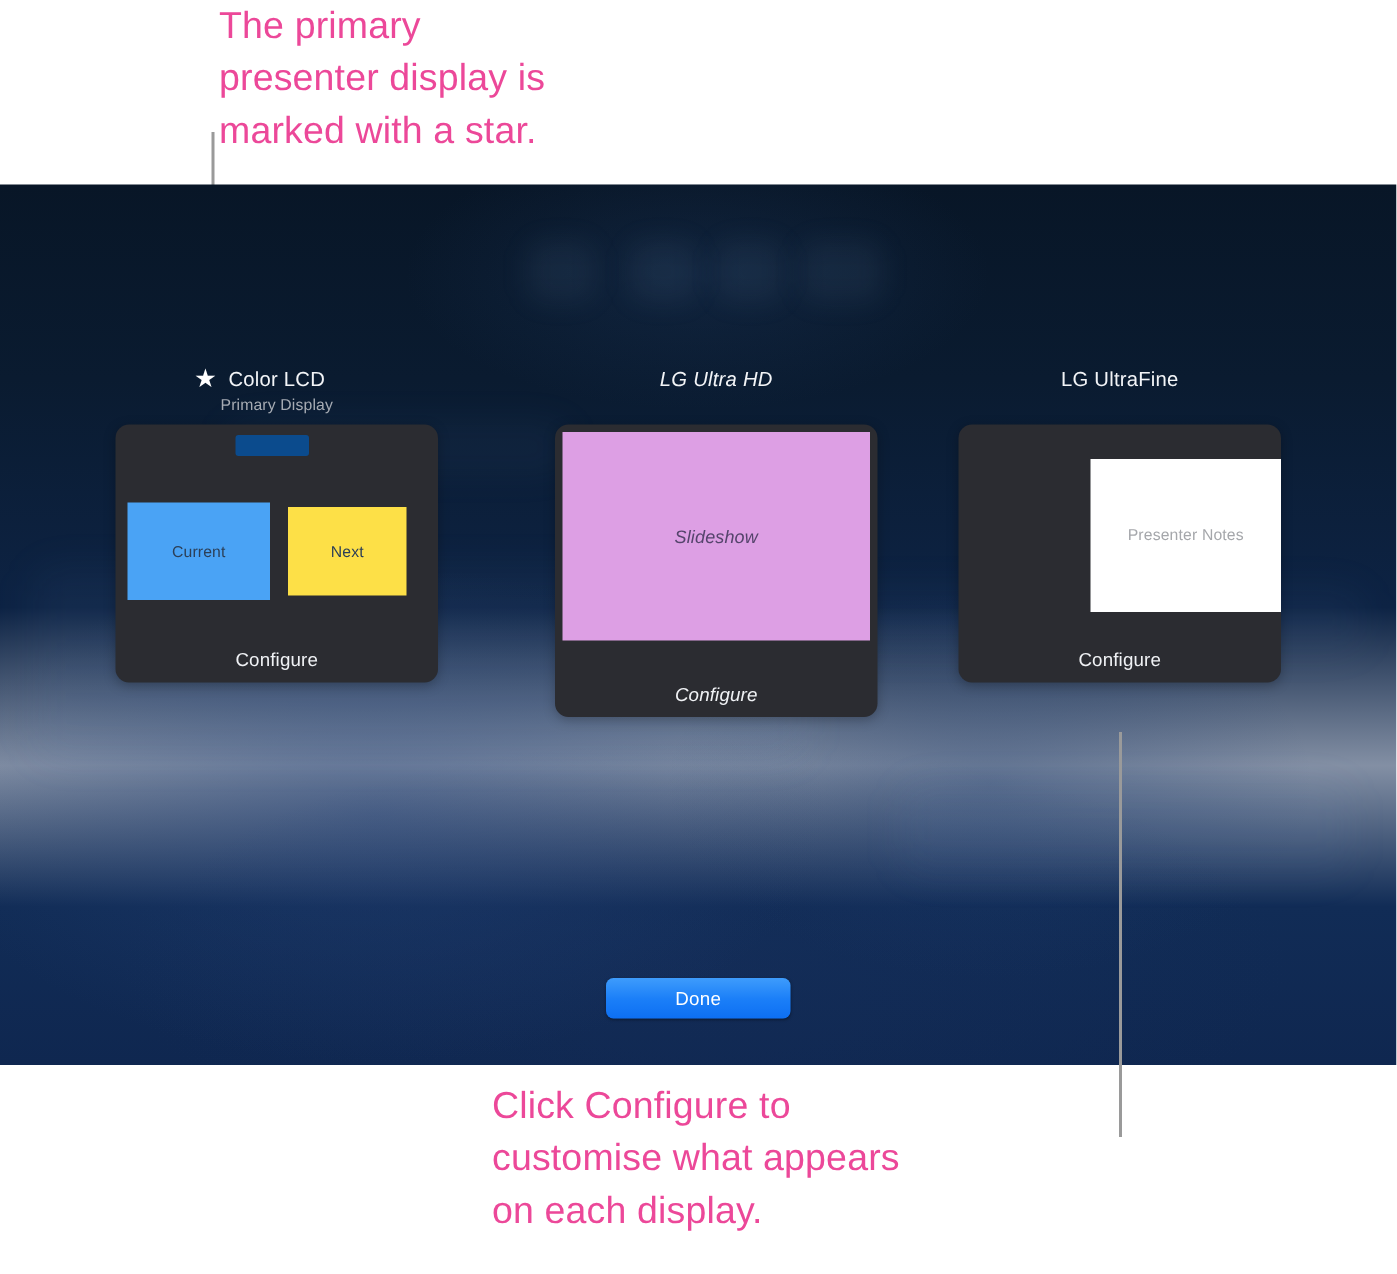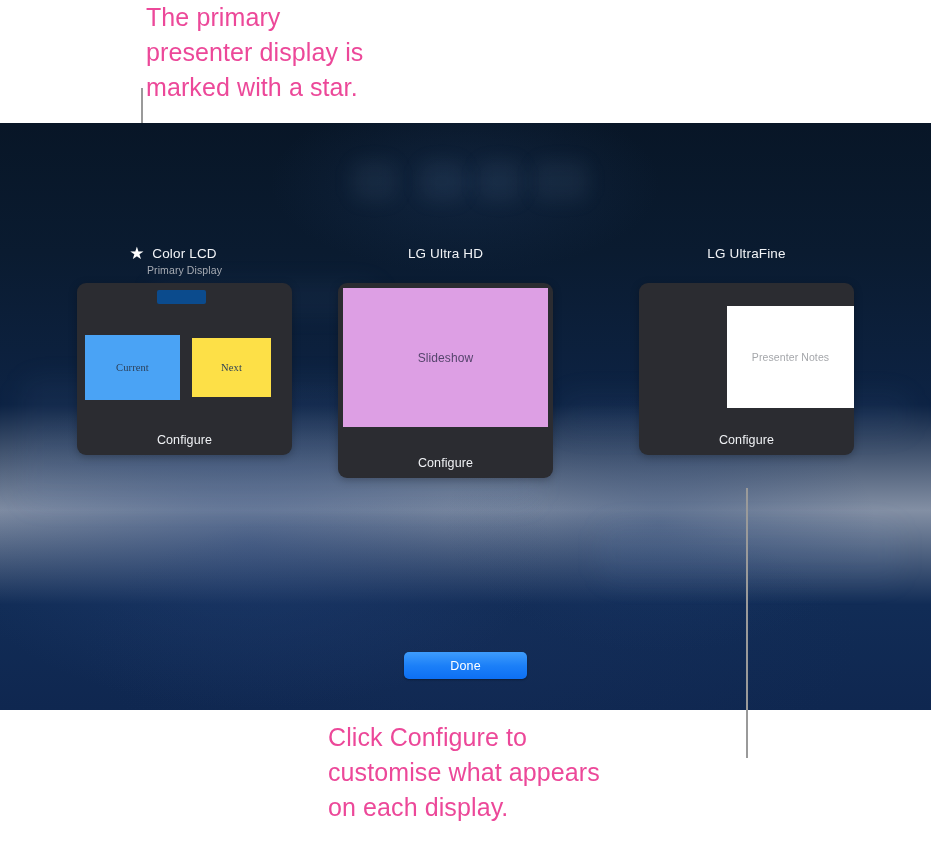--- a/index.html
+++ b/index.html
@@ -155,21 +155,20 @@
     background: #0b4b8d;
   }
   .win {
     position: absolute;
     display: flex;
     align-items: center;
     justify-content: center;
     font-size: 10.5px;
     color: #2c3f57;
     letter-spacing: 0.1px;
-    font-family: Liberation Serif, serif;
   }
   #win-current {
     left: 8px;  top: 52px;  width: 95px; height: 65px;
     background: #4aa3f5;
   }
   #win-next {
     left: 115px; top: 55px; width: 79px; height: 59px;
     background: #fde047;
   }
 
@@ -255,21 +254,21 @@
       </div>
 
       <div class="card" id="card-1">
         <div id="menubar-chip"></div>
         <div class="win" id="win-current">Current</div>
         <div class="win" id="win-next">Next</div>
         <div class="configure-label">Configure</div>
       </div>
     </div>
 
-    <div class="display" style="left:338px; width:215px;">
+    <div class="display" style="left:370px; width:215px;font-style:italic;">
       <div class="display-title-wrap">
         <span class="display-title-row">
           <span class="display-title">LG Ultra HD</span>
         </span>
       </div>
 
       <div class="card" id="card-2">
         <div id="slideshow-screen">Slideshow</div>
         <div class="configure-label">Configure</div>
       </div>

